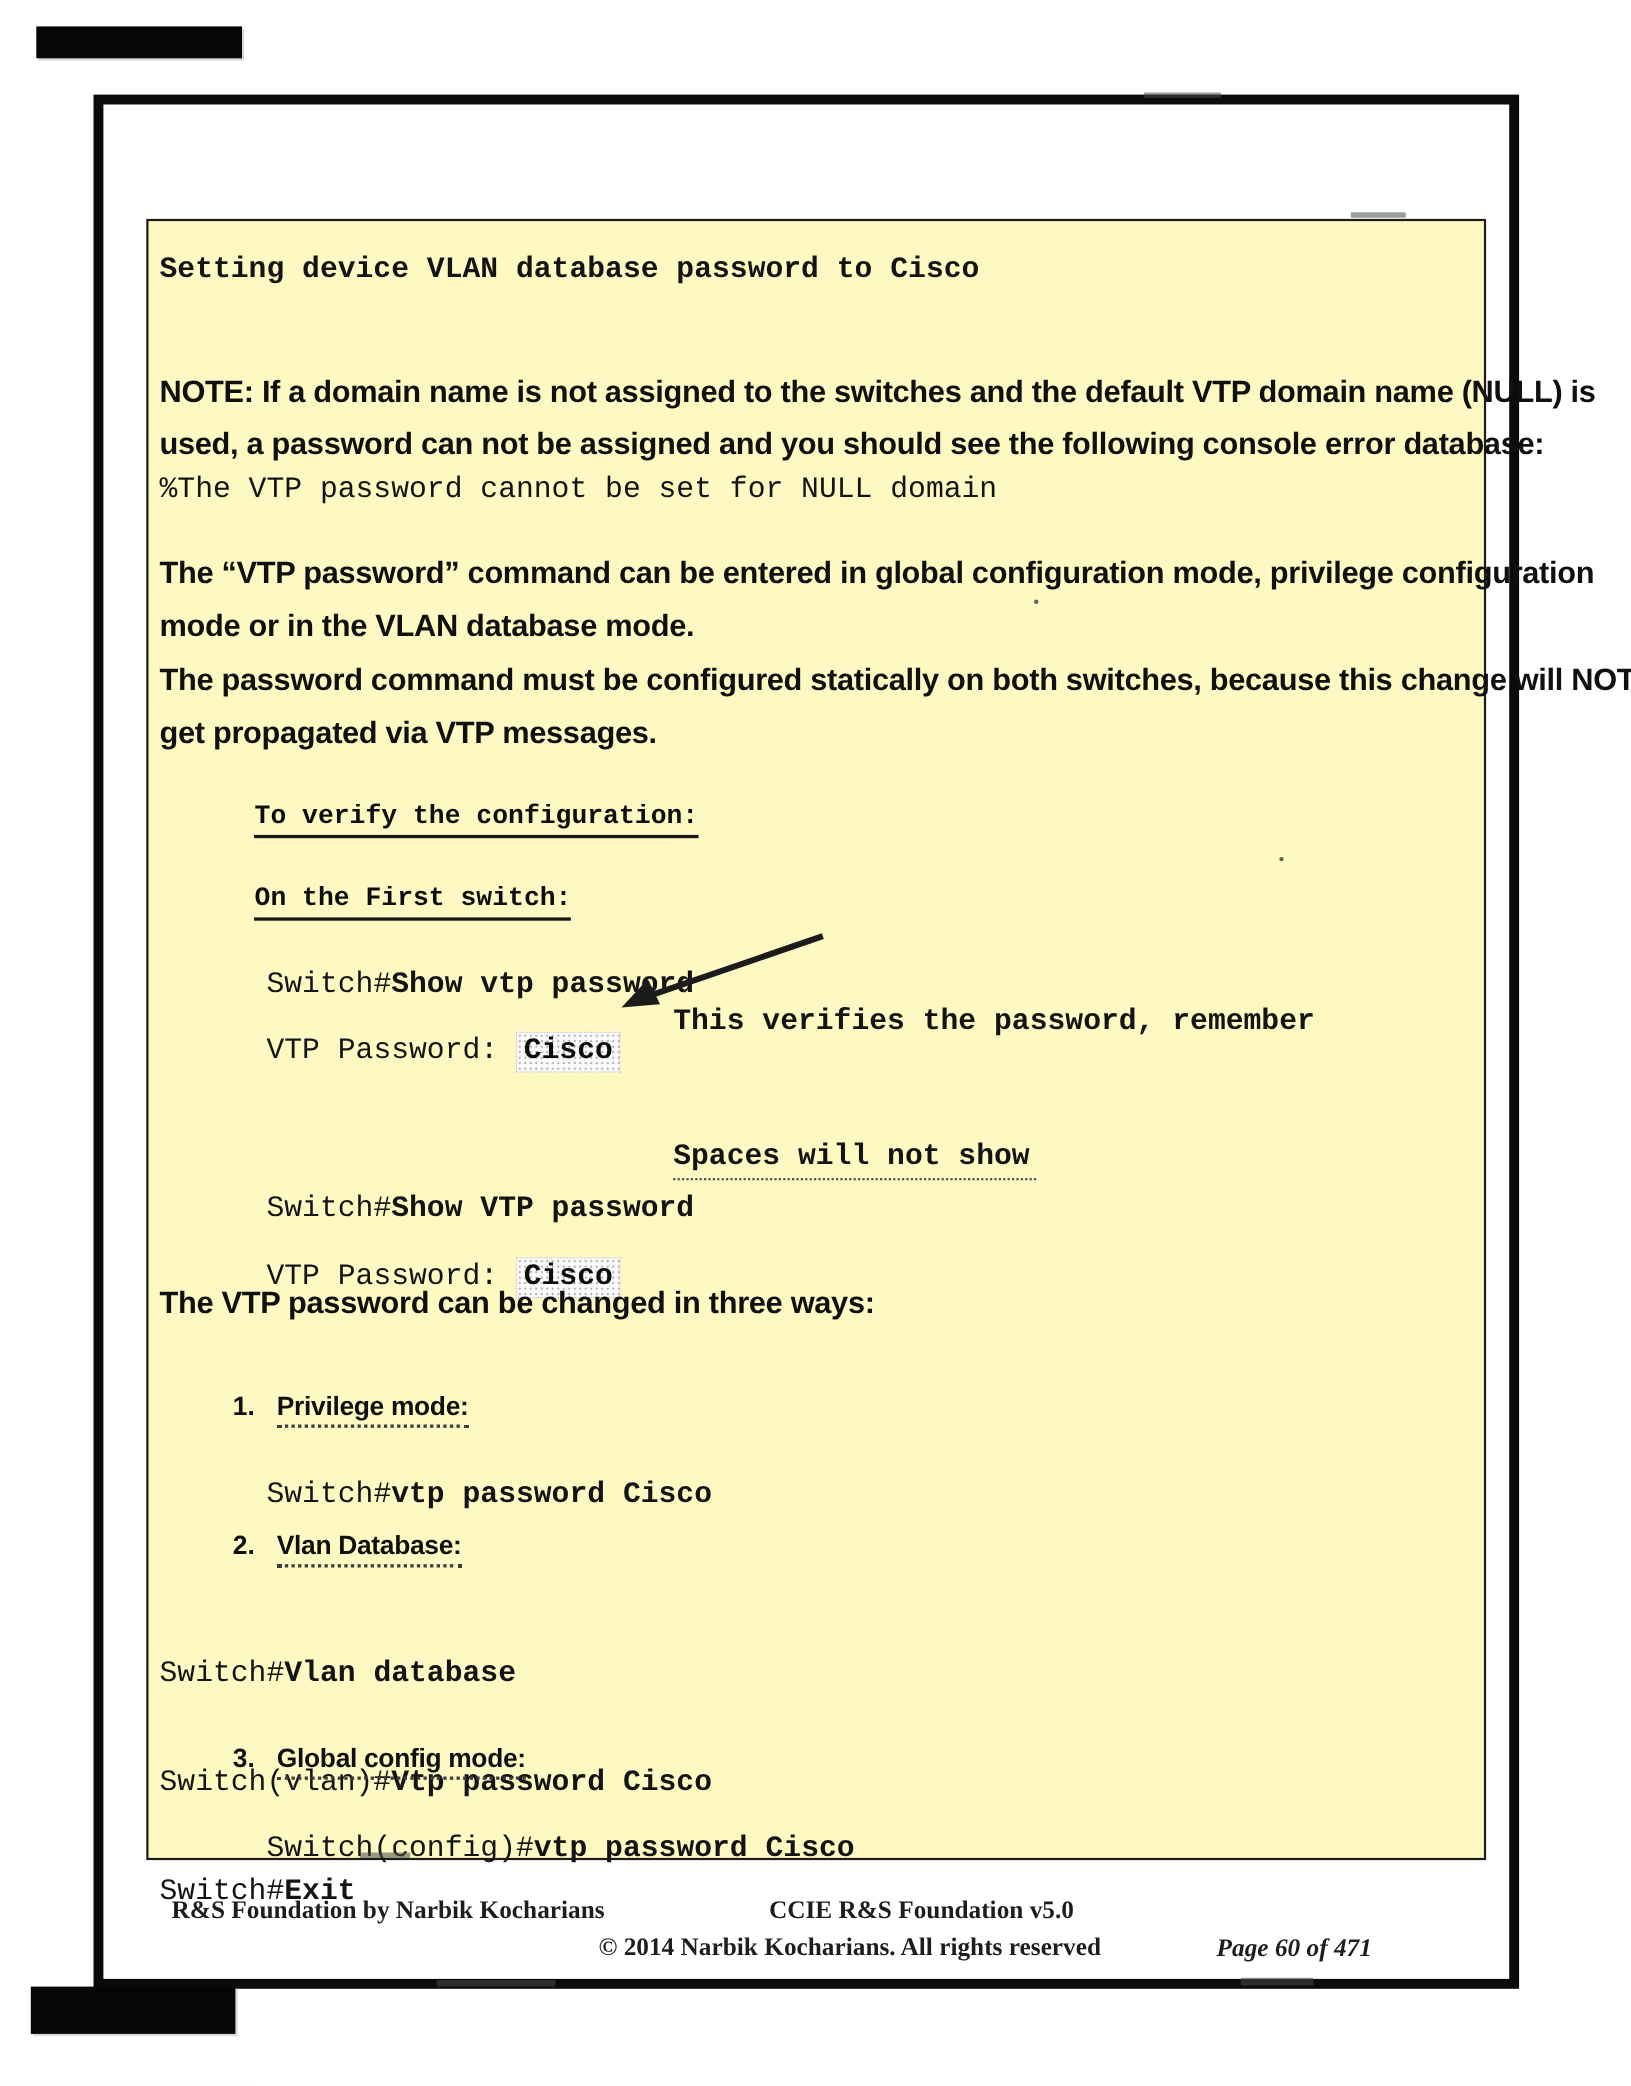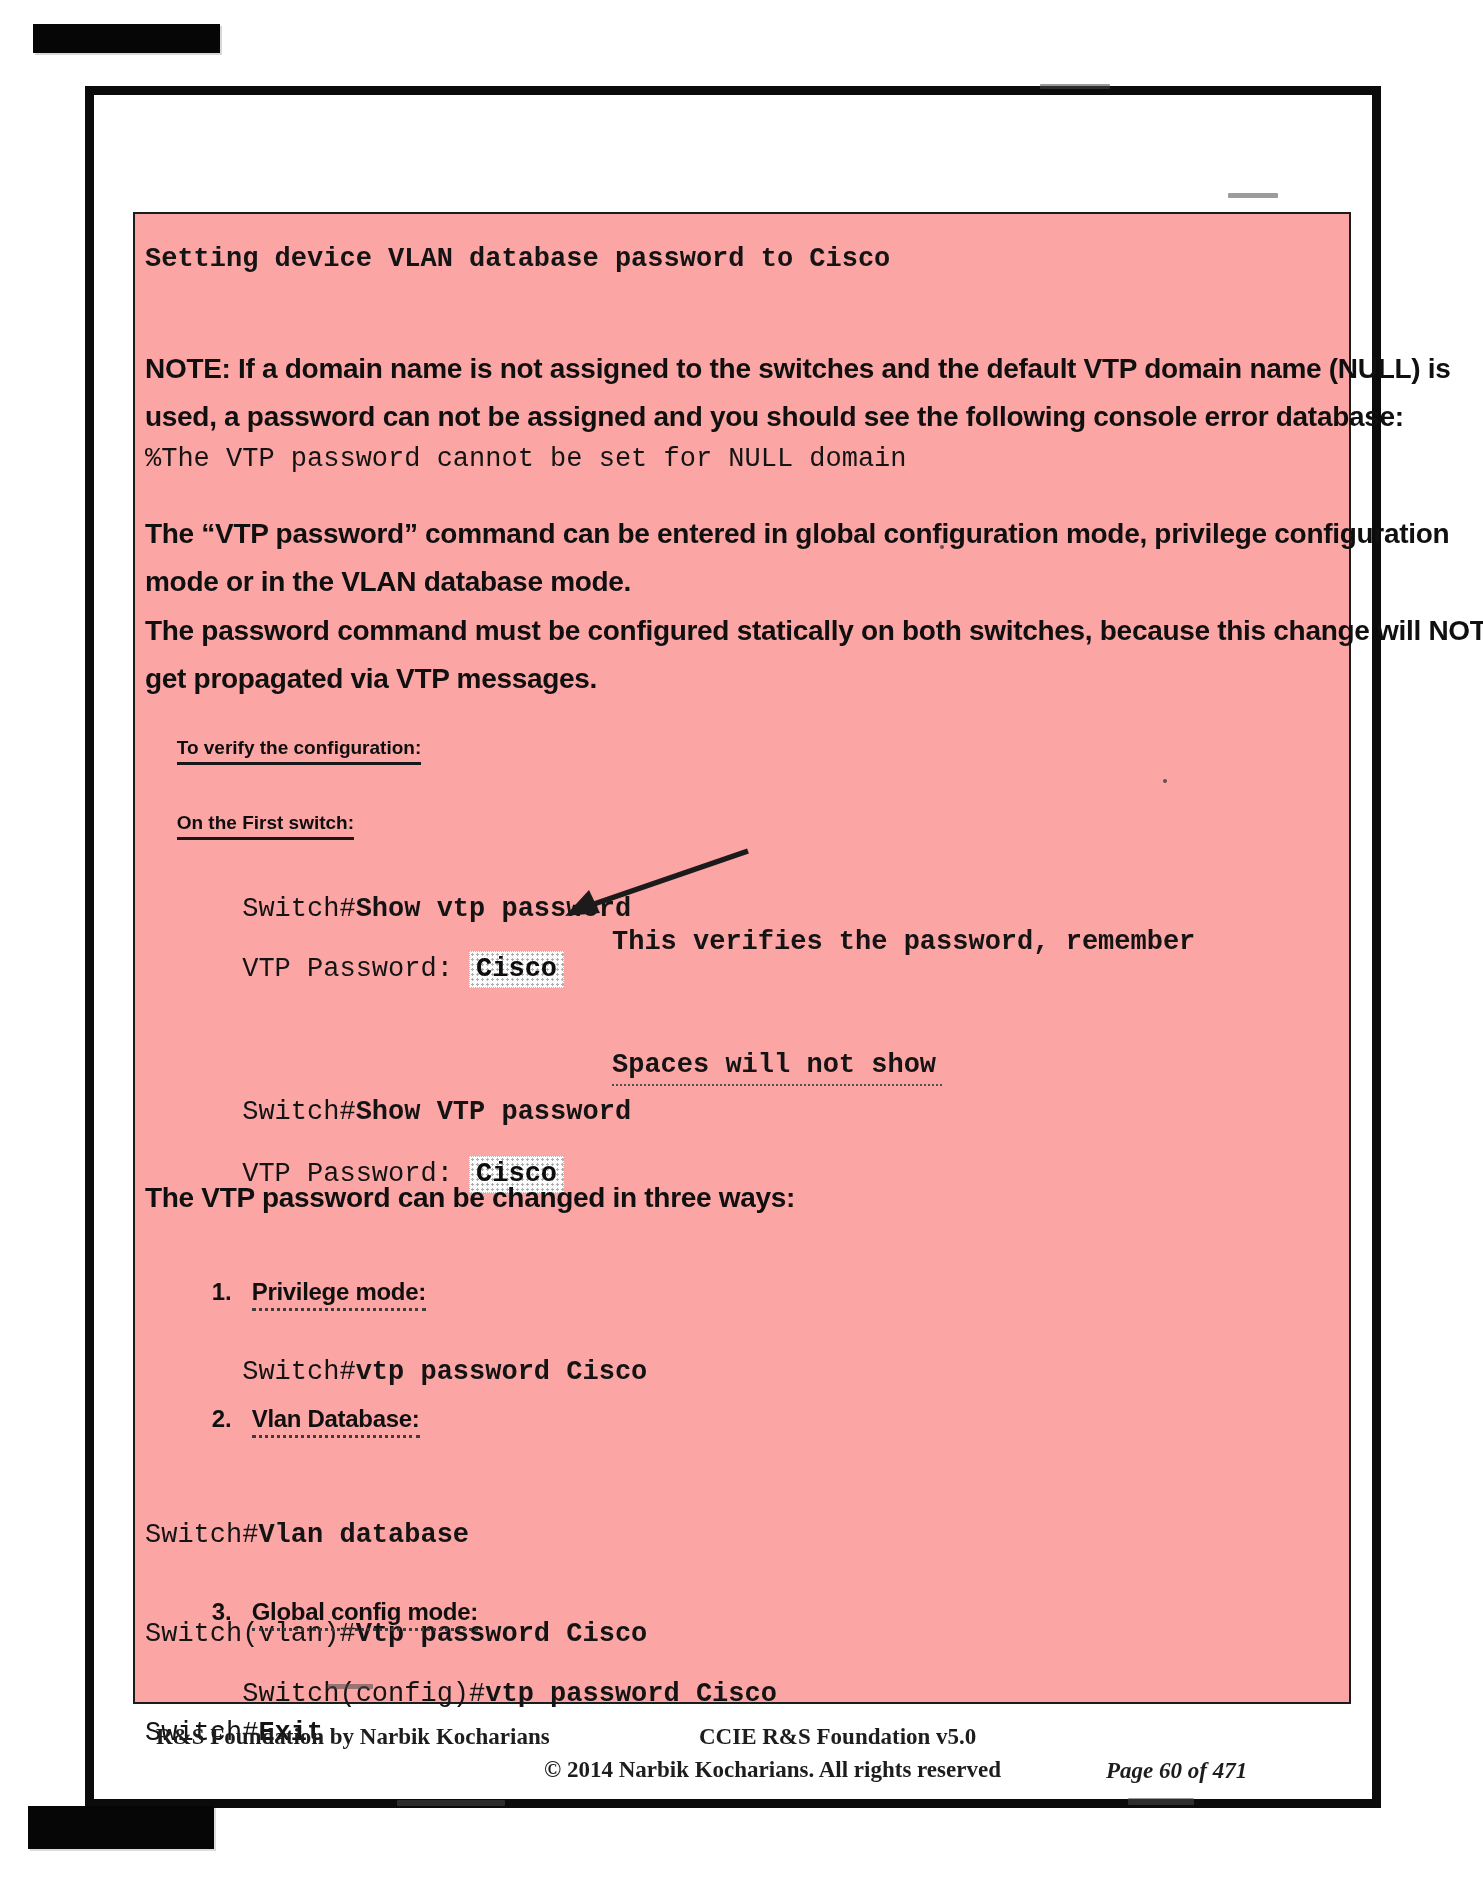--- a/index.html
+++ b/index.html
@@ -17,22 +17,22 @@
   .scan-bar { position:absolute; background:#060606; }
   .scan-bar-top    { left:33px;  top:24px;   width:187px; height:29px; box-shadow:2px 2px 0 #d8d8d8; }
   .scan-bar-bottom { left:28px;  top:1806px; width:186px; height:43px; box-shadow:2px 2px 0 #dcdcdc; }
 
   
   .outer-frame {
     position:absolute; left:85px; top:86px; width:1296px; height:1722px;
     border:9px solid #0b0b0b;
   }
   .inner-box {
-    position:absolute; left:133px; top:212px; width:1218px; height:1492px;
-    border:2px solid #1c1c1c; background:#fca5a5;
+    position:absolute; left:133px; top:199px; width:1218px; height:1492px;
+    border:2px solid #1c1c1c; background:#fef9c3;
   }
 
   
   .smudge { position:absolute; background:#4a4a4a; opacity:.55; border-radius:1px; }
   .speck  { position:absolute; background:#3c3c3c; opacity:.8; border-radius:50%; }
 
   
   .mono {
     font-family:"Liberation Mono","DejaVu Sans Mono",monospace;
     font-size:27px; line-height:33px; color:#141414; white-space:pre;
@@ -40,22 +40,22 @@
   .mono .cmd { font-weight:bold; }
   .mono-bold { font-weight:bold; }
 
   .body-bold {
     font-family:"Liberation Sans",sans-serif; font-weight:bold;
     font-size:28px; line-height:48px; color:#101010; letter-spacing:-0.3px;
     white-space:pre;
   }
 
   .serif-head {
-    font-family:Liberation Sans, sans-serif; font-weight:bold;
-    font-size:19px; color:#0e0e0e; white-space:pre;
+    font-family:Liberation Mono, monospace; font-weight:bold;
+    font-size:24px; color:#0e0e0e; white-space:pre;
   }
   .serif-head .u { display:inline-block; border-bottom:3px solid #181818; padding-bottom:3px; }
 
   .method-row { position:absolute; left:50px; white-space:pre; }
   .method-num {
     font-family:"Liberation Sans",sans-serif; font-weight:bold; font-size:24px; color:#101010;
     display:inline-block; width:40px;
   }
   .method-label {
     font-family:"Liberation Sans",sans-serif; font-weight:bold; font-size:24px; color:#101010;

